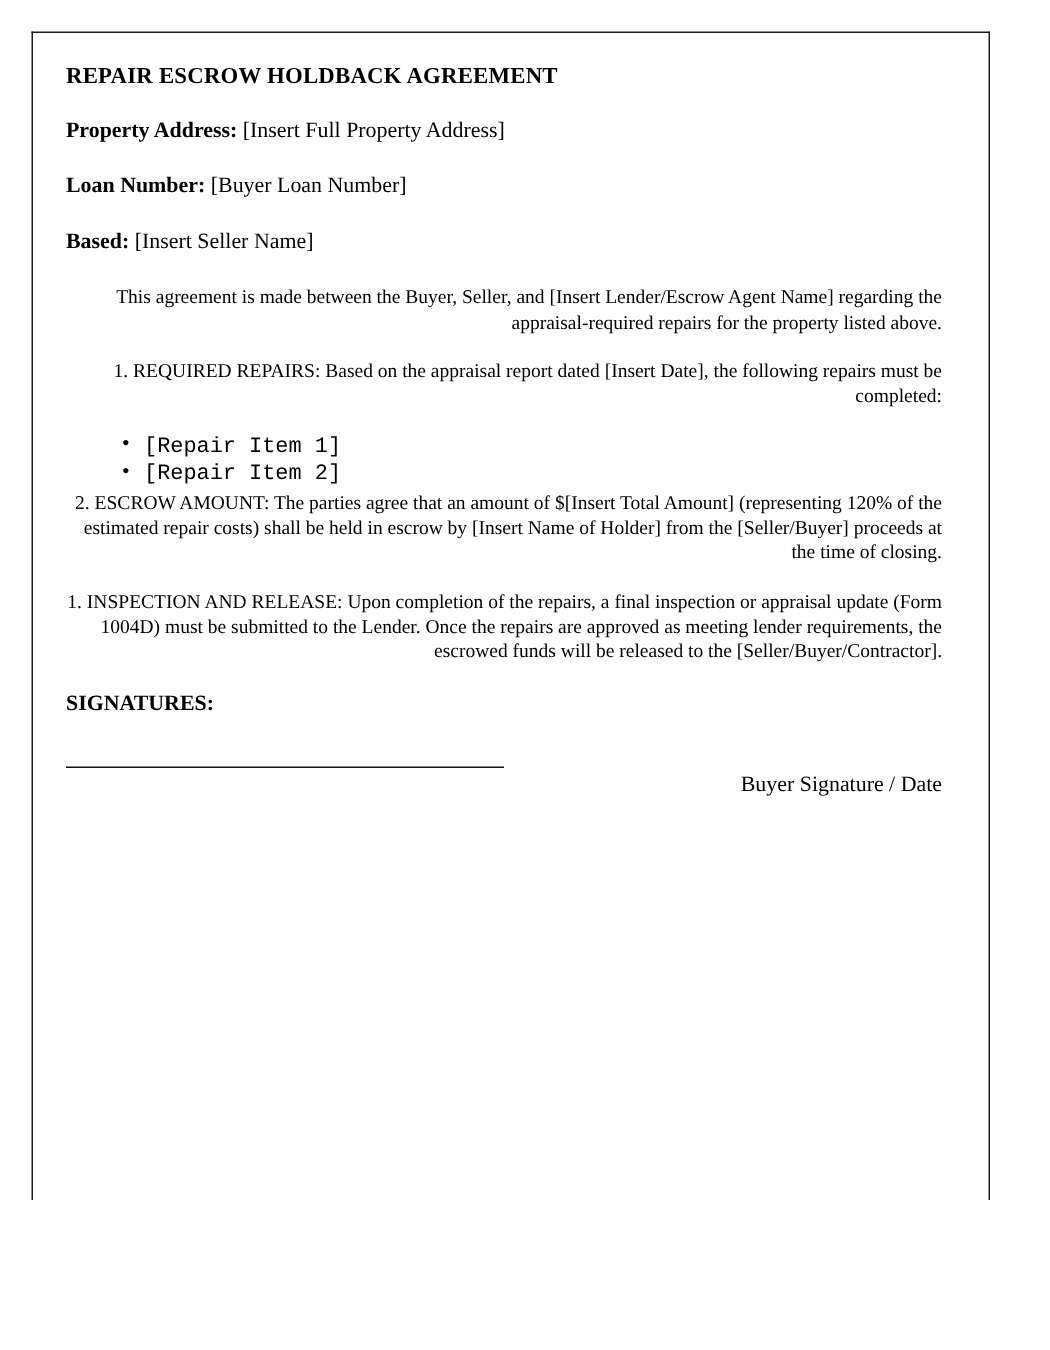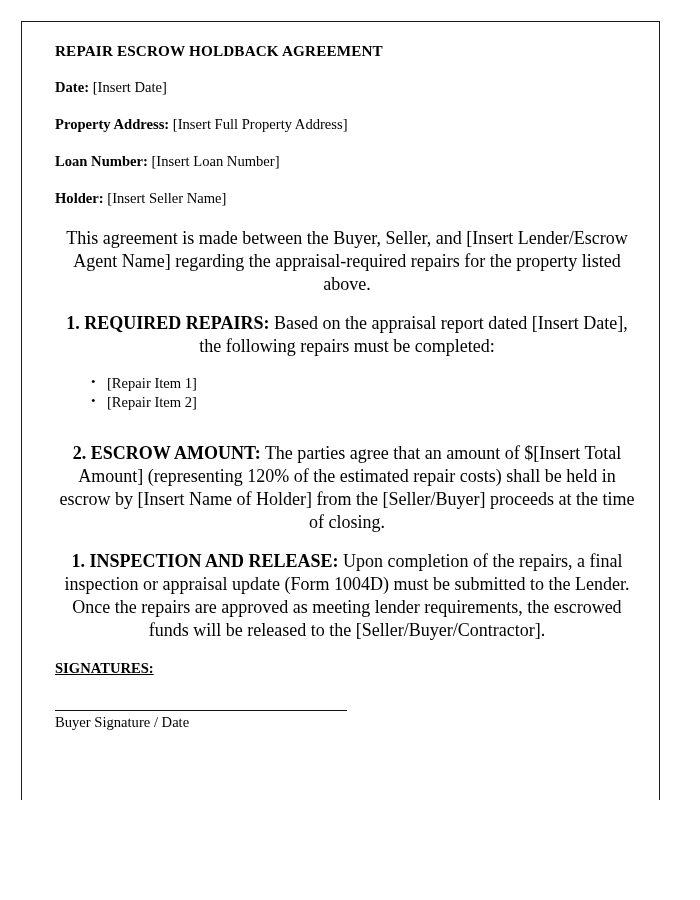--- a/index.html
+++ b/index.html
@@ -26,21 +26,21 @@
     box-sizing: border-box;
     border-left: 1.4px solid #1c1c1c;
     border-top: 1.4px solid #1c1c1c;
     border-right: 1.4px solid #1c1c1c;
     border-bottom: none;
     background: #ffffff;
   }
 
   .content {
     position: absolute;
-    left: 33px;
+    left: 22px;
     top: 20px;
     width: 584px;
   }
 
   .doc-title {
     font-size: 15.2px;
     font-weight: bold;
     letter-spacing: 0.15px;
     margin: 0 0 19px 0;
     line-height: 1.2;
@@ -52,34 +52,35 @@
     margin: 0 0 19.5px 0;
   }
   .field-label {
     font-weight: bold;
   }
   .field-value {
     font-weight: normal;
   }
 
   .para {
-    font-size: 18px;
+    font-size: 13px;
     line-height: 1.28;
     margin: 0 0 16px 0;
-    text-align: center;
+    text-align: right;
   }
 
   .sec-head {
-    font-weight: bold;
+    font-weight: normal;
   }
 
   ul.repair-list {
-    margin: 4px 0 30px 0;
+    margin: 4px 0 1px 0;
     padding: 0 0 0 36px;
     list-style: none;
+    font-family: Liberation Mono, monospace;
   }
   ul.repair-list li {
     font-size: 14.6px;
     line-height: 1.28;
     position: relative;
     padding-left: 16px;
     margin: 0;
   }
   ul.repair-list li:before {
     content: "\2022";
@@ -87,62 +88,58 @@
     left: 0;
     top: -0.5px;
     font-size: 13px;
   }
 
   .sig-heading {
     font-size: 14.6px;
     font-weight: bold;
     line-height: 1.2;
     margin: 18px 0 0 0;
-    text-decoration: underline;
   }
 
   .sig-rule {
     width: 292px;
     height: 0;
     border-top: 1.3px solid #111111;
     margin: 33px 0 0 0;
   }
 
   .sig-caption {
     font-size: 14.6px;
     line-height: 1.2;
     margin: 3px 0 0 0;
+    text-align: right;
   }
 </style>
 </head>
 <body>
 
 <div class="page">
   <div class="content">
 
     <h1 class="doc-title">REPAIR ESCROW HOLDBACK AGREEMENT</h1>
 
-    <p class="field-line">
-      <span class="field-label">Date:</span>
-      <span class="field-value">[Insert Date]</span>
-    </p>
 
     <p class="field-line">
       <span class="field-label">Property Address:</span>
       <span class="field-value">[Insert Full Property Address]</span>
     </p>
 
     <p class="field-line">
       <span class="field-label">Loan Number:</span>
-      <span class="field-value">[Insert Loan Number]</span>
+      <span class="field-value">[Buyer Loan Number]</span>
     </p>
 
 
     <p class="field-line">
-      <span class="field-label">Holder:</span>
+      <span class="field-label">Based:</span>
       <span class="field-value">[Insert Seller Name]</span>
     </p>
 
     <p class="para">This agreement is made between the Buyer, Seller, and [Insert Lender/Escrow Agent Name] regarding the appraisal-required repairs for the property listed above.</p>
 
     <p class="para">
       <span class="sec-head">1. REQUIRED REPAIRS:</span><span> Based on the appraisal report dated [Insert Date], the following repairs must be completed:</span>
     </p>
 
     <ul class="repair-list">

